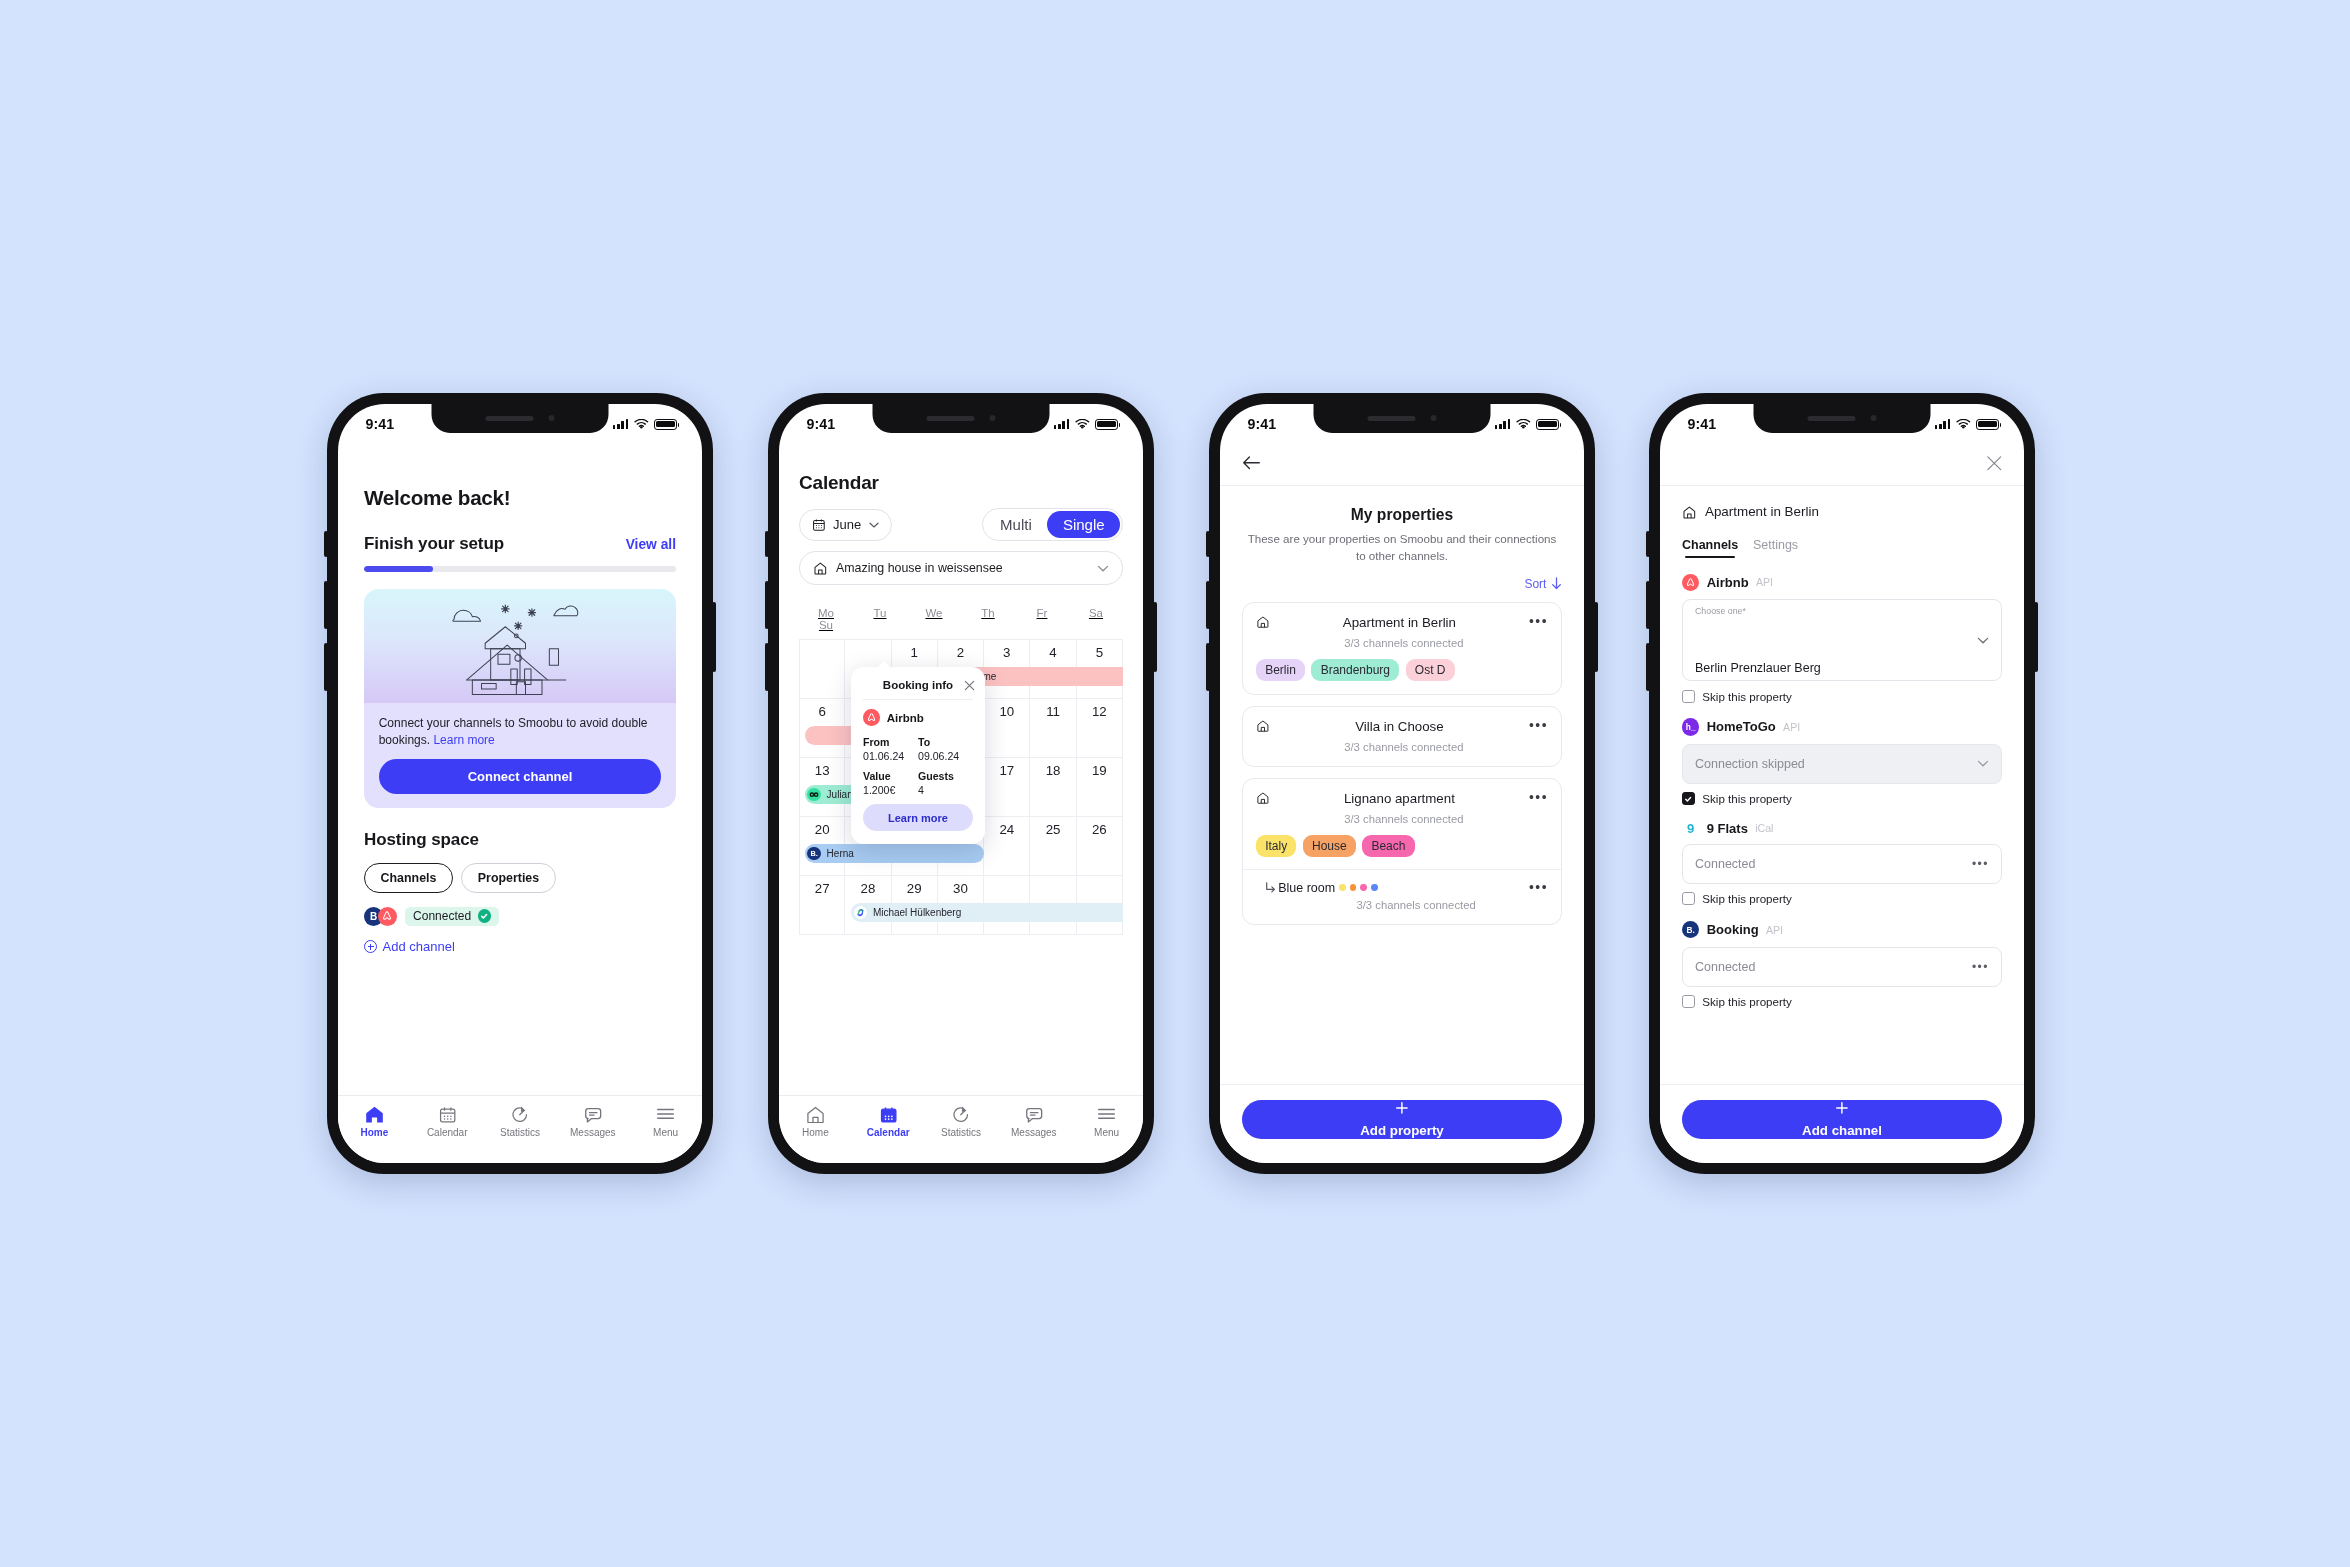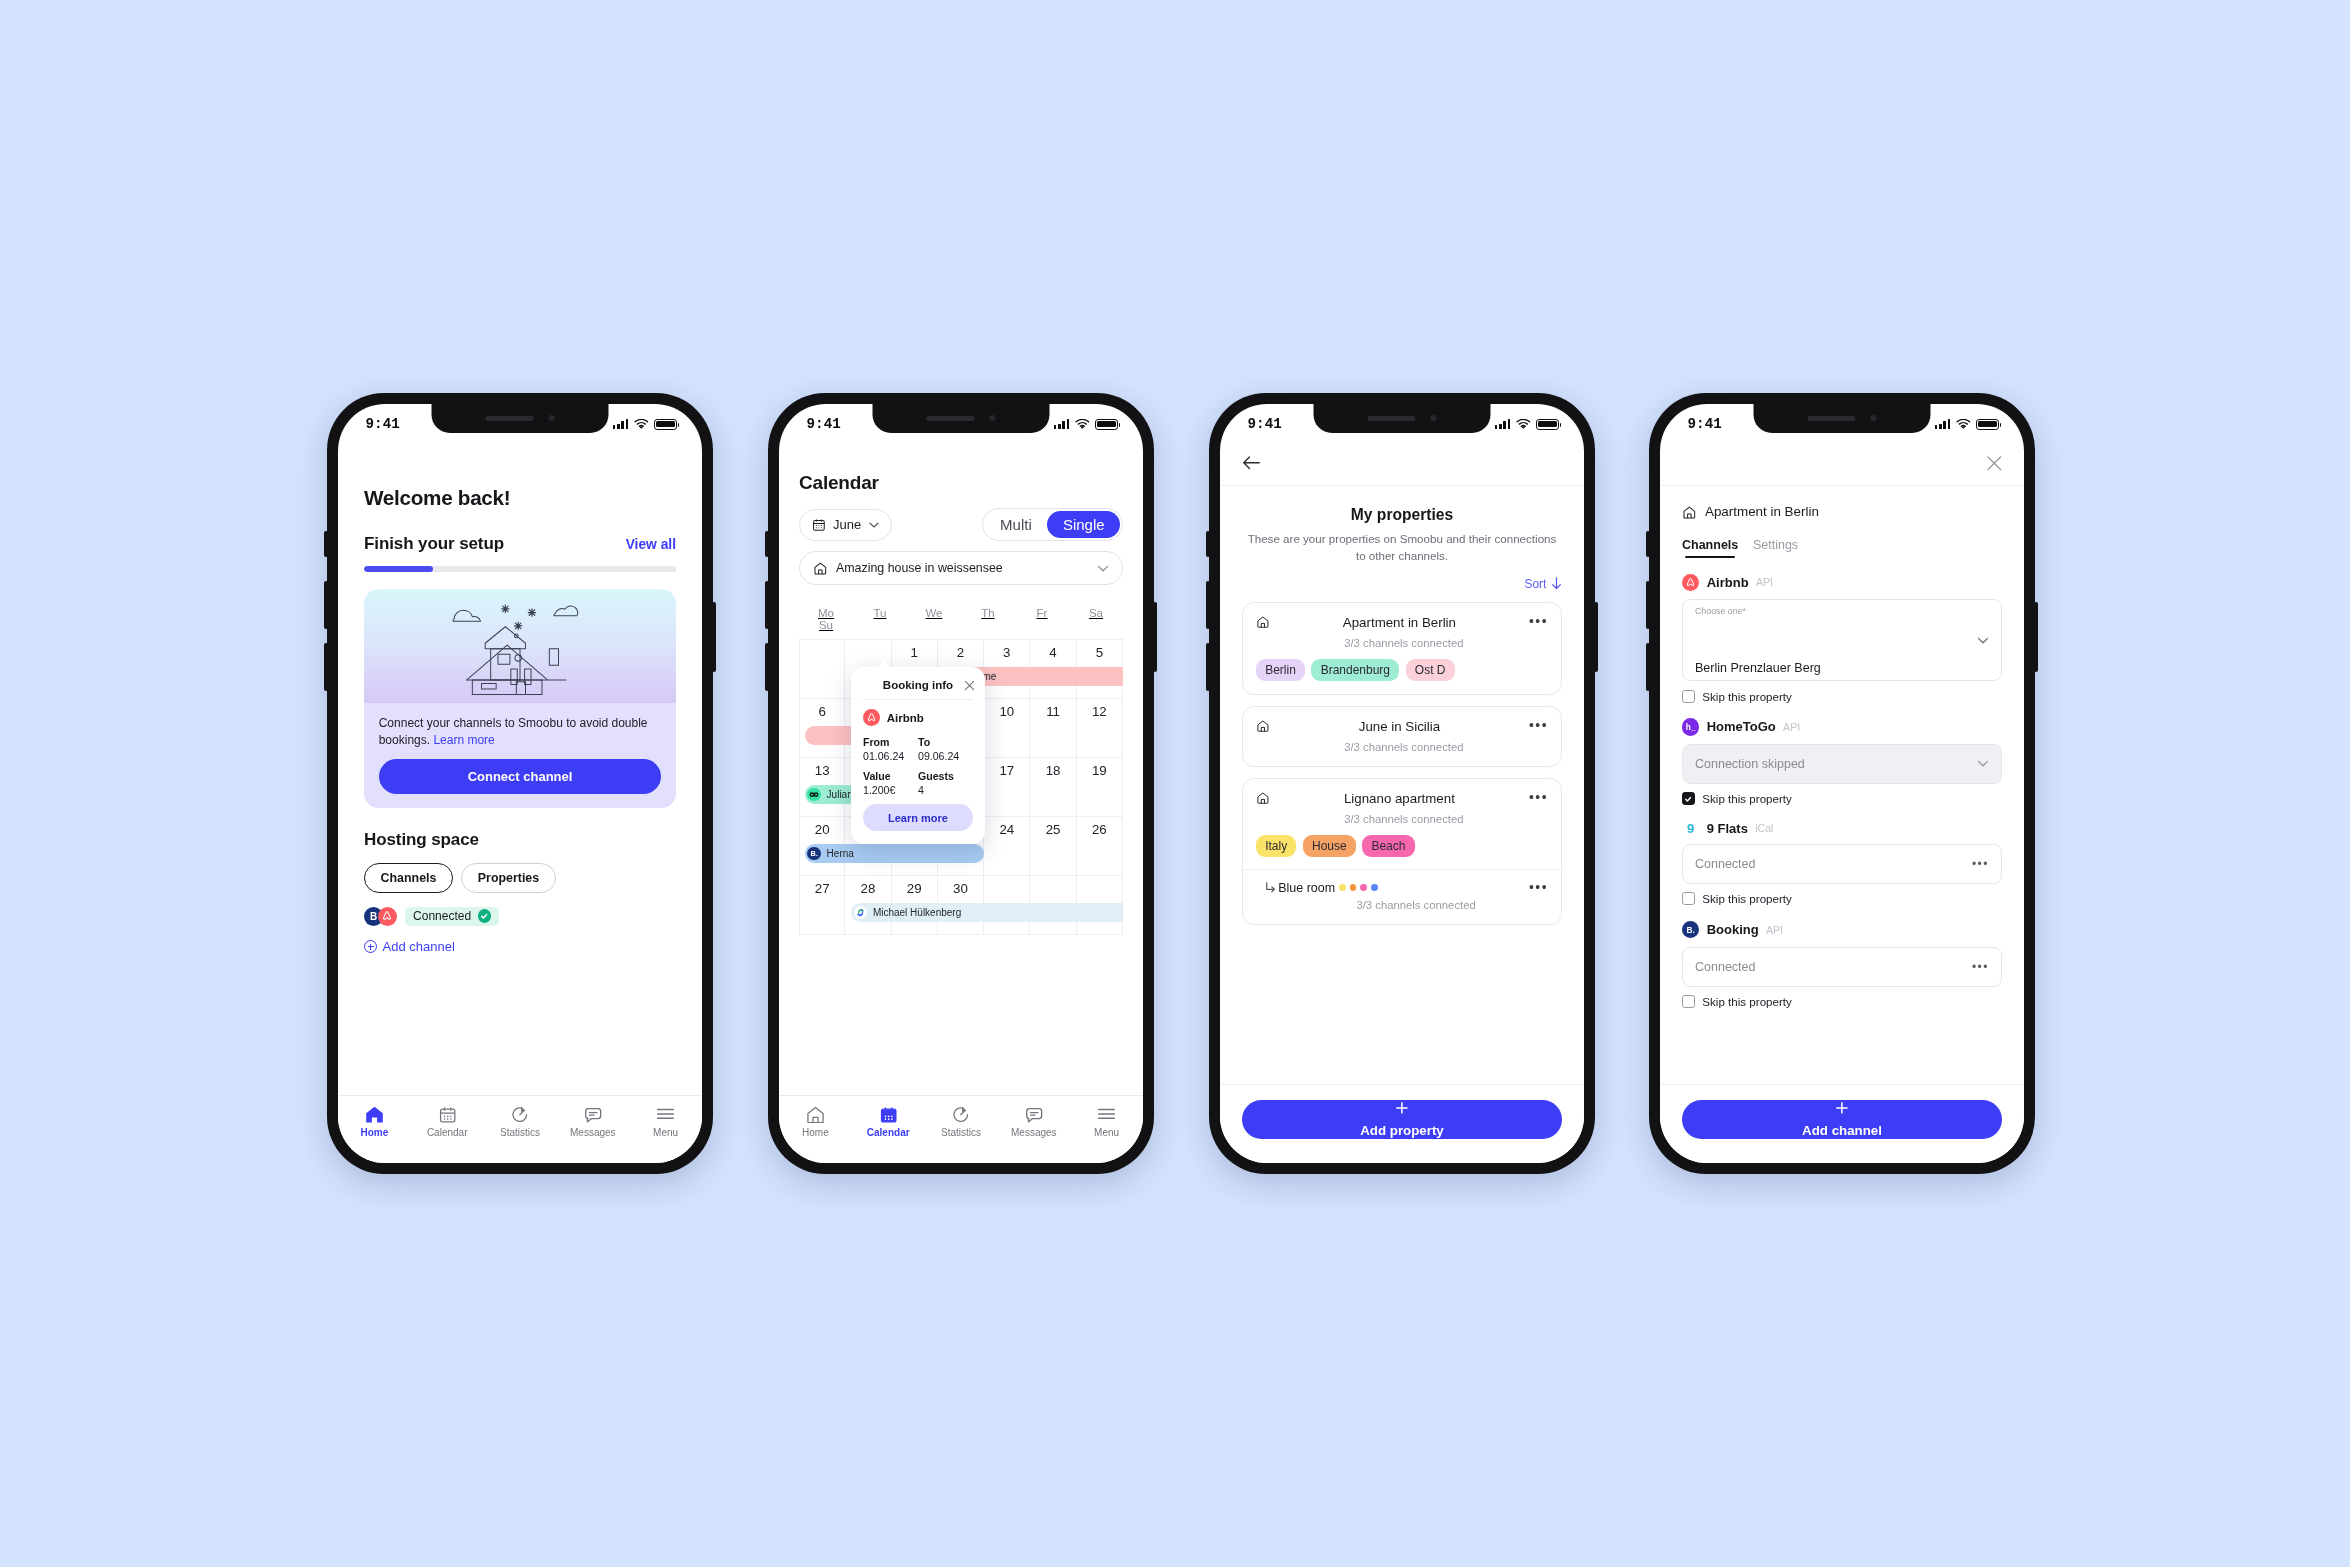--- a/index.html
+++ b/index.html
@@ -45,21 +45,21 @@
   .btn-l3 { left: -2.8px; top: 250px; width: 3.7px; height: 48px; }
   .btn-r1 { right: -2.8px; top: 209px; width: 3.7px; height: 70px; }
 
   
   .statusbar {
     position: absolute; top: 0; left: 0; right: 0; height: 40px;
     display: flex; align-items: center; justify-content: space-between;
     padding: 0 25px 0 27.5px;
     z-index: 30;
   }
-  .sb-time { font-size: 14.2px; font-weight: 700; color: #0d0d10; letter-spacing: 0.1px; font-family: Liberation Mono, monospace; }
+  .sb-time { font-size: 14.2px; font-weight: 700; color: #0d0d10; letter-spacing: 0.1px; }
   .sb-icons { display: flex; align-items: center; gap: 5.5px; }
   .sig { display: flex; align-items: flex-end; gap: 1.5px; height: 10px; }
   .sig i { display: block; width: 2.8px; background: #0d0d10; border-radius: 0.6px; }
   .sig i:nth-child(1){height:3.7px} .sig i:nth-child(2){height:5.5px}
   .sig i:nth-child(3){height:7.8px} .sig i:nth-child(4){height:10px}
   .batt { width: 23px; height: 11px; border: 1.3px solid #0d0d10; border-radius: 3.1px; padding: 1.3px; position: relative; }
   .batt::after { content:""; position:absolute; right:-3.3px; top:3.3px; width:1.8px; height:4px; background:#0d0d10; border-radius:0 1.3px 1.3px 0; }
   .batt span { display: block; width: 100%; height: 100%; background: #0d0d10; border-radius: 1.5px; }
   .link { color: #3d3df5; }
 
@@ -787,21 +787,21 @@
                   <span class="tag" style="background:#9eecd3">Brandenburg</span>
                   <span class="tag" style="background:#fbd0d8">Ost D</span>
                 </div>
               </div>
               <div class="card">
                 <div class="card-head">
                   <svg width="13.8" height="13.8" viewBox="0 0 22 22" fill="none" stroke="#1c1c22" stroke-width="1.5" stroke-linejoin="round">
                     <path d="M3 9.4L11 3.2l8 6.2v9.2a.9.9 0 01-.9.9H3.9a.9.9 0 01-.9-.9z"></path>
                     <path d="M8.4 19.5v-6.1h5.2v6.1"></path>
                   </svg>
-                  <span class="nm">June in Sicilia</span>
+                  <span class="nm">Villa in Choose</span>
                   <span class="dots">•••</span>
                 </div>
                 <div class="card-sub">3/3 channels connected</div>
               </div>
               <div class="card">
                 <div class="card-head">
                   <svg width="13.8" height="13.8" viewBox="0 0 22 22" fill="none" stroke="#1c1c22" stroke-width="1.5" stroke-linejoin="round">
                     <path d="M3 9.4L11 3.2l8 6.2v9.2a.9.9 0 01-.9.9H3.9a.9.9 0 01-.9-.9z"></path>
                     <path d="M8.4 19.5v-6.1h5.2v6.1"></path>
                   </svg>

